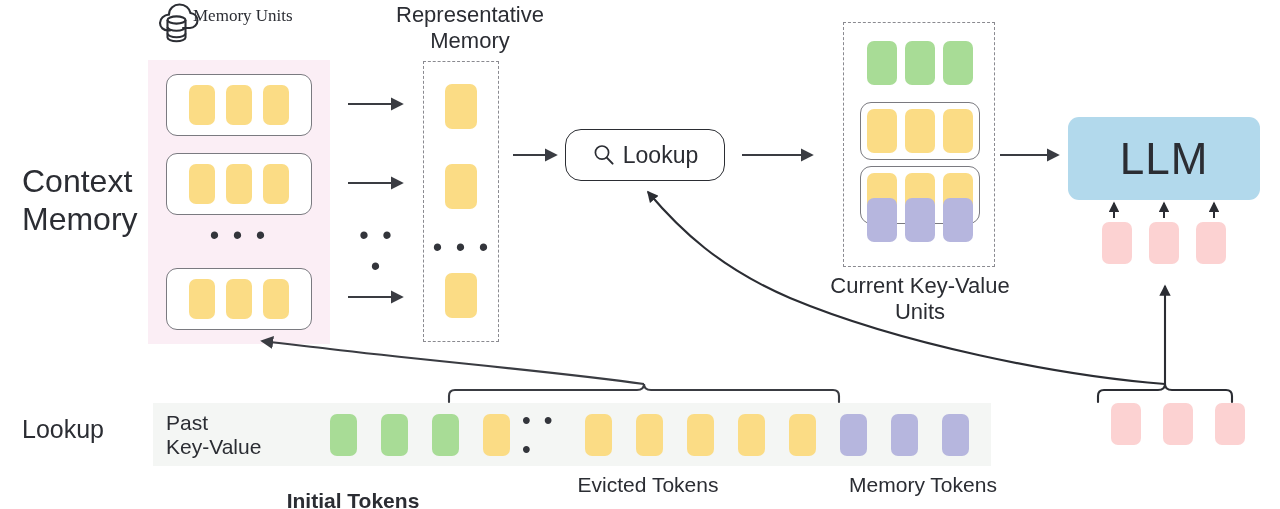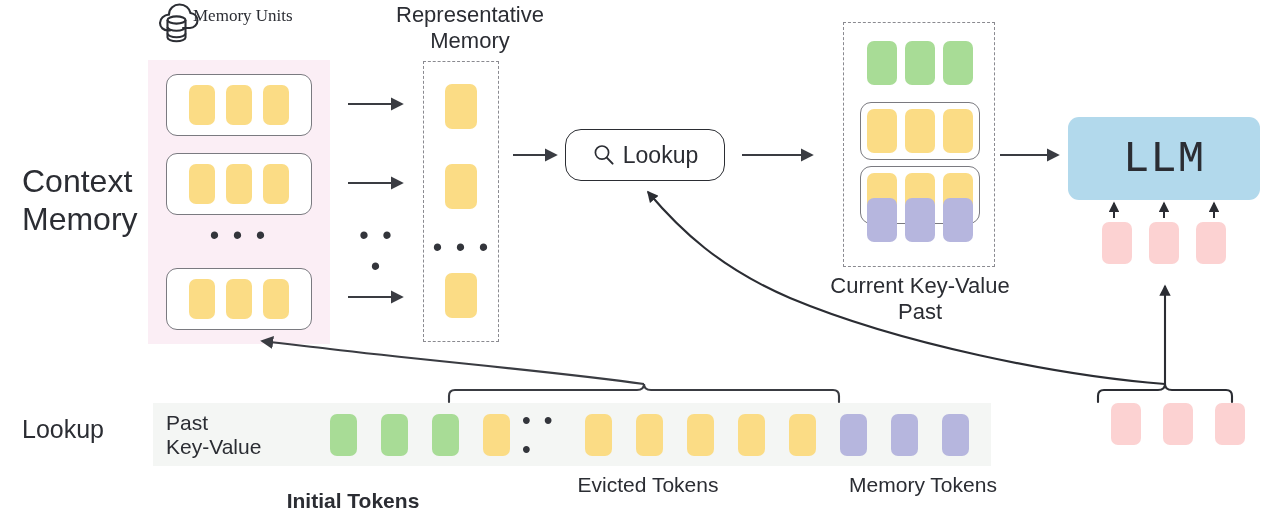--- a/index.html
+++ b/index.html
@@ -89,21 +89,21 @@
     display:flex; align-items:center; justify-content:center; gap:8px;
   }
   .ckv-boxed .tok { width:30px; height:44px; }
   #ckv-unit-1 { top:79px; }
   #ckv-unit-2 { top:143px; }
 
   
   #llm-block {
     position:absolute; left:1068px; top:117px; width:192px; height:83px;
     background:#b2d9ec; border-radius:11px;
-    display:flex; align-items:center; justify-content:center;font-family:Liberation Mono, monospace;
+    display:flex; align-items:center; justify-content:center;
   }
   #llm-label { font-size:44px; color:#2b2d33; letter-spacing:1px; }
 
   #llm-input-tokens { position:absolute; left:1068px; top:222px; width:192px;
                       display:flex; justify-content:center; gap:17px; }
   #llm-input-tokens .tok { width:30px; height:42px; }
 
   
   #inputs-strip {
     position:absolute; left:153px; top:403px; width:838px; height:63px;
@@ -205,21 +205,21 @@
       <div class="tok tok-y"></div>
       <div class="tok tok-y"></div>
     </div>
     <div class="ckv-row" id="ckv-row-purple">
       <div class="tok tok-p"></div>
       <div class="tok tok-p"></div>
       <div class="tok tok-p"></div>
     </div>
   </div>
   <div class="lbl" id="label-ckv-cache" style="white-space:pre-line">Current Key-Value
-Past</div>
+Units</div>
 
   <div id="llm-block">
     <span id="llm-label">LLM</span>
   </div>
   <div id="llm-input-tokens">
     <div class="tok tok-r"></div>
     <div class="tok tok-r"></div>
     <div class="tok tok-r"></div>
   </div>
 

